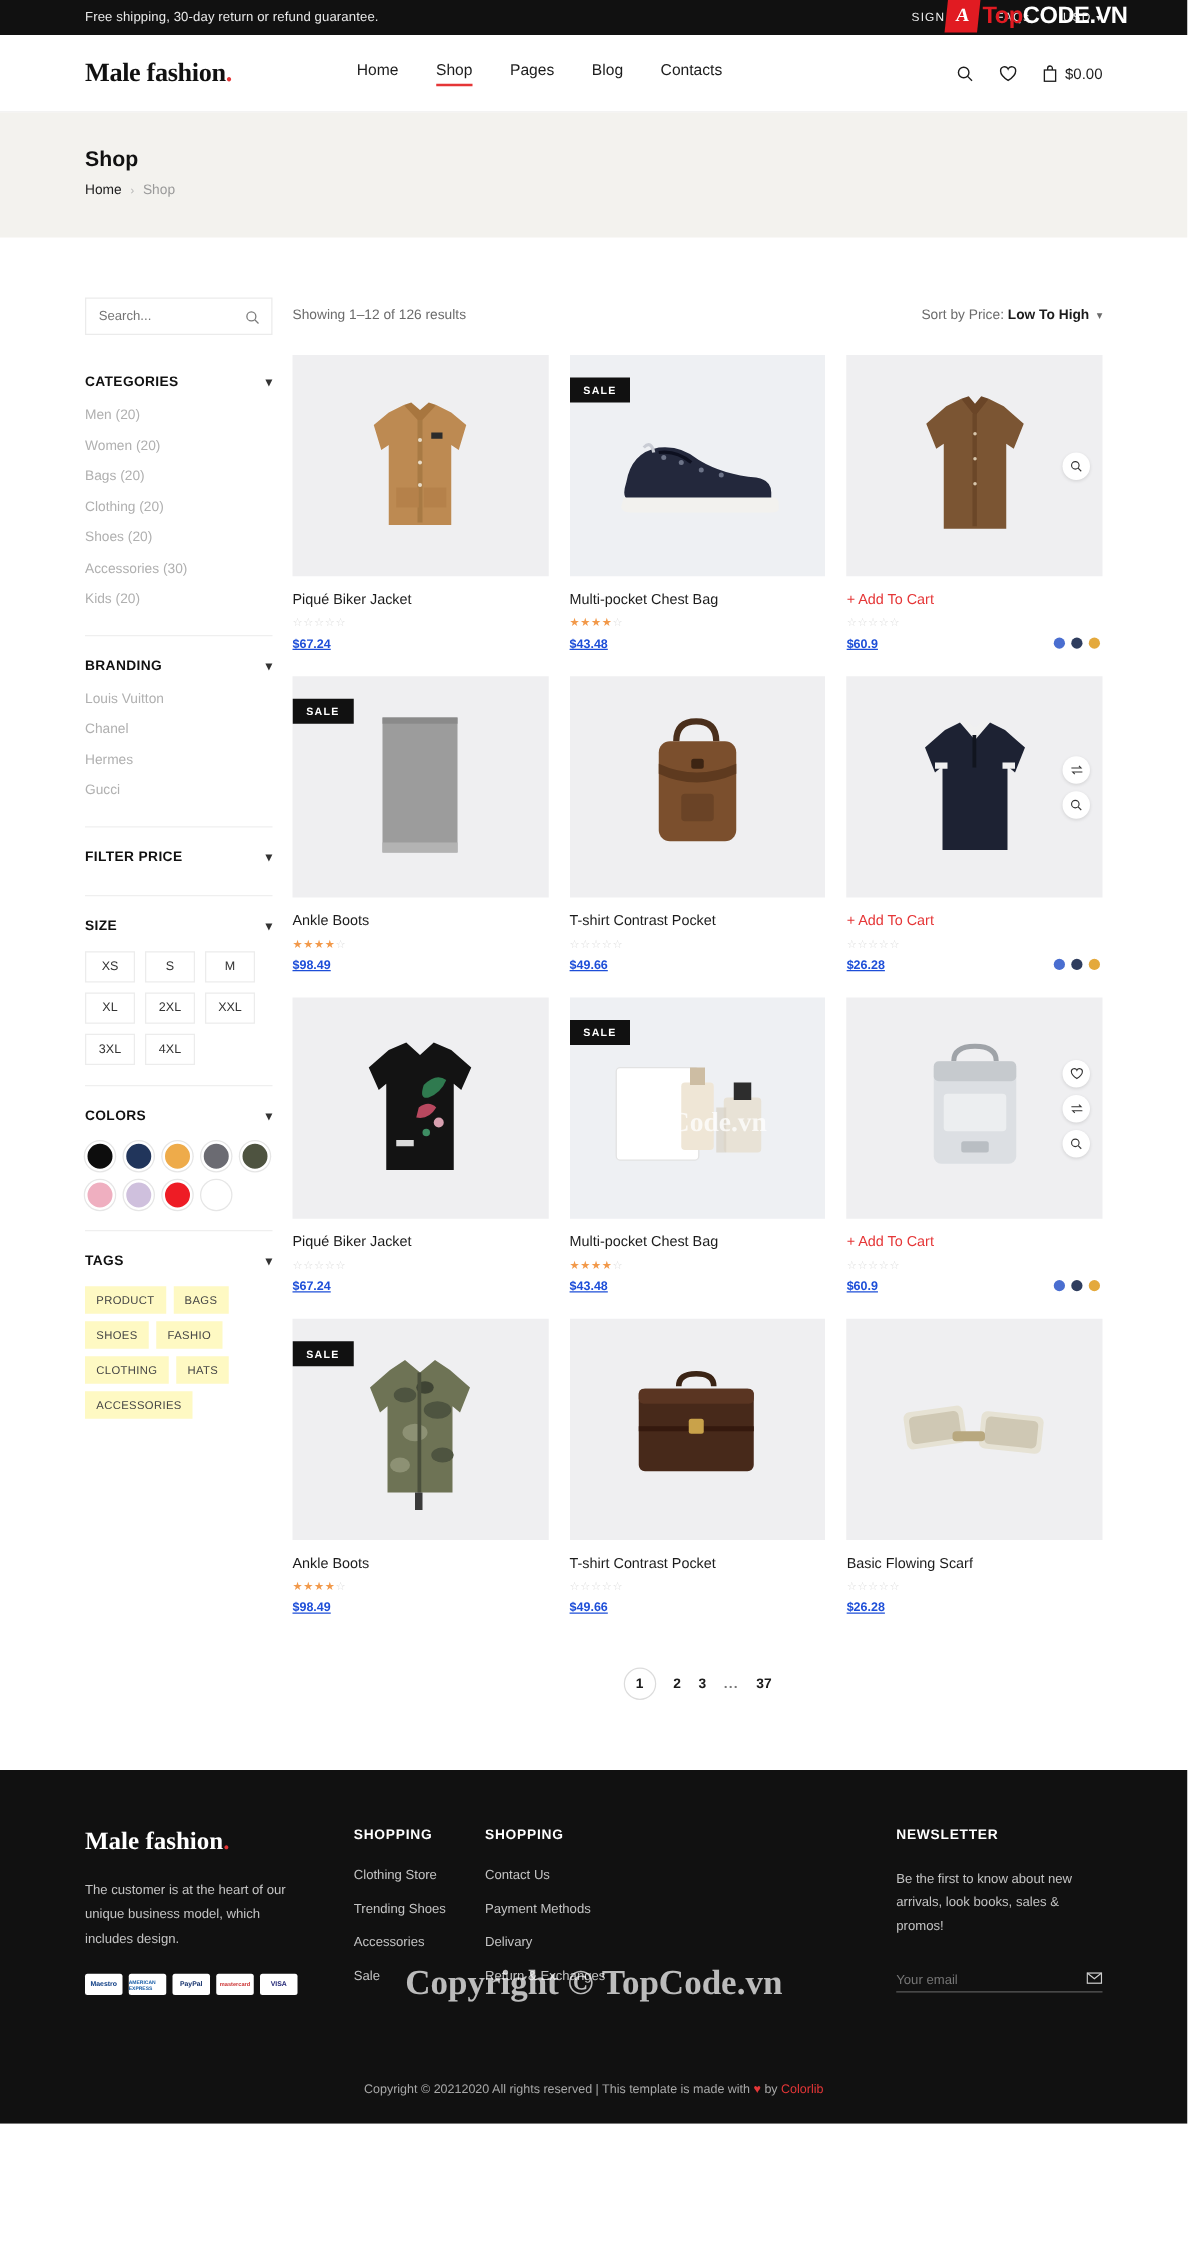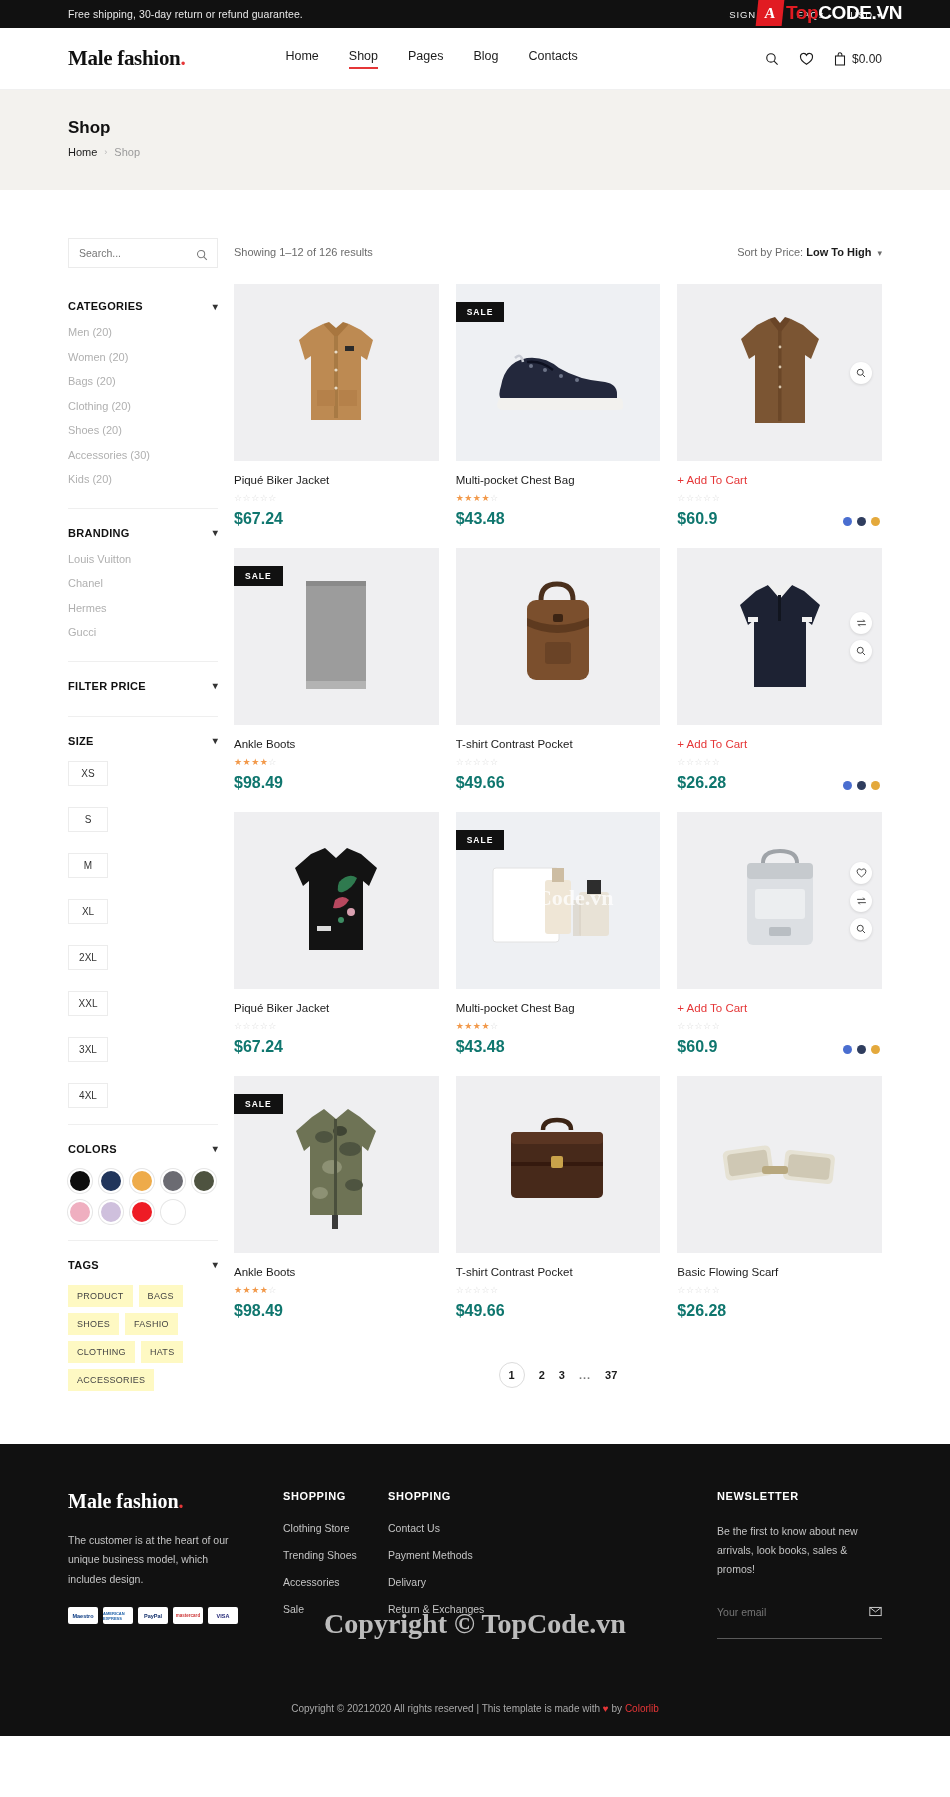--- a/index.html
+++ b/index.html
@@ -151,21 +151,21 @@
   .sb-head .cv { margin-left: auto; color:#333; font-size:10px; }
   .sb-list { list-style: none; }
   .sb-list li {
     font-size: 11px;
     color: #b0b0b0;
     padding: 0 0 12.5px;
     cursor: pointer;
   }
   .sb-div { border-top: 1px solid #efefef; margin: 10px 0 18px; }
 
-  .size-grid { display: flex; flex-wrap: wrap; gap: 21px; padding-bottom: 6px; flex-direction: column; }
+  .size-grid { display: flex; flex-wrap: wrap; gap: 8px; padding-bottom: 6px; }
   .size-box {
     border: 1px solid #ececec;
     font-size: 10px;
     color: #333;
     padding: 6px 0;
     width: 40px;
     text-align: center;
     cursor: pointer;
     background:#fff;
   }
@@ -237,21 +237,21 @@
     box-shadow: 0 1px 3px rgba(0,0,0,.12);
     cursor: pointer;
     font-size: 10px;
     color: #333;
   }
   .info { padding-top: 13px; }
   .p-name { font-size: 11.5px; color: #1c1c1c; margin-bottom: 7px; }
   .p-name.cart { color: #e53637; cursor: pointer; }
   .stars { font-size: 9px; letter-spacing: .5px; margin-bottom: 7px; color: #dcdcdc; }
   .stars .on { color: #f2994a; }
-  .p-price { font-size: 16px; font-weight: bold; color: #0f766e; }
+  .p-price { font-size: 10px; font-weight: bold; color: #1d4ed8; text-decoration: underline; }
   .p-colors { position: absolute; right: 2px; bottom: 2px; display: flex; gap: 5px; }
   .p-dot { width: 9px; height: 9px; border-radius: 50%; }
 
   .pager {
     display: flex; justify-content: center; align-items: center;
     gap: 14px;
     padding: 42px 0 56px;
   }
   .pg {
     font-size: 11px; font-weight: bold; color: #1c1c1c; cursor: pointer;
@@ -294,21 +294,21 @@
     letter-spacing: .6px;
     margin-bottom: 20px;
   }
   .f-col ul { list-style: none; }
   .f-col li { font-size: 10.5px; color: #c4c4c4; padding-bottom: 15px; cursor:pointer; }
   .f-news { margin-left: auto; width: 165px; }
   .f-news p { font-size: 10.5px; color: #c4c4c4; line-height: 1.8; margin-bottom: 24px; }
   .news-form {
     border-bottom: 1px solid #5a5a5a;
     display: flex; align-items: center;
-    padding-bottom: 17px;
+    padding-bottom: 0;
   }
   .news-form input {
     background: transparent; border: none; outline: none;
     color: #9a9a9a; font-size: 10.5px; width: 100%;
     font-family: "Liberation Sans", sans-serif;
   }
   .f-copy {
     text-align: center;
     font-size: 10px;
     color: #a8a8a8;

